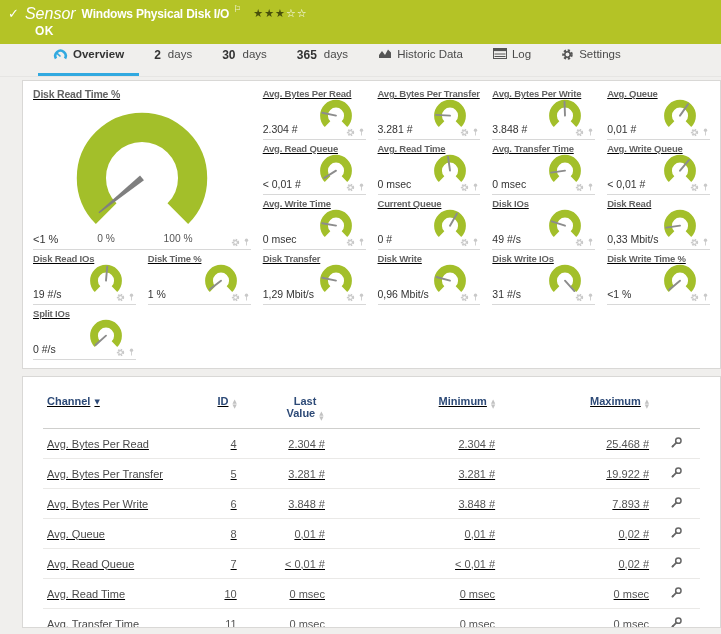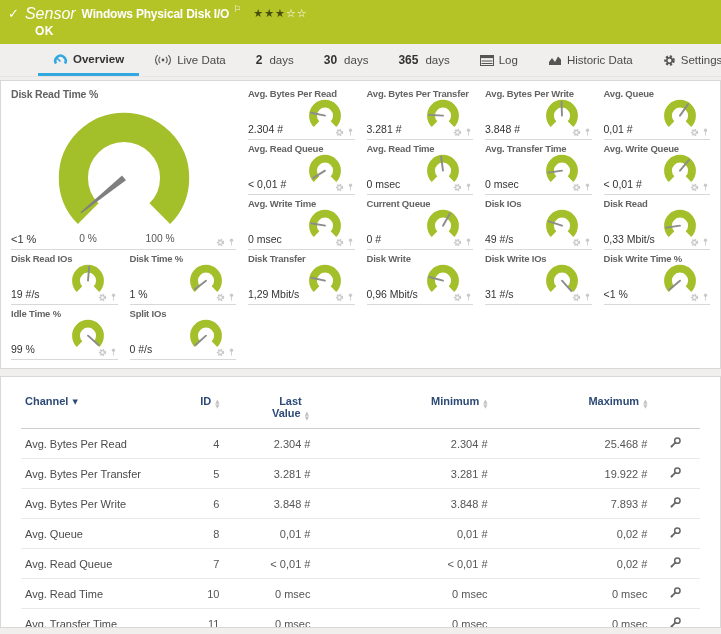--- a/index.html
+++ b/index.html
@@ -18,28 +18,28 @@
   .kind{font-style:italic;font-size:16px;}
   .ttl{font-weight:bold;font-size:12px;letter-spacing:-0.2px;}
   .flag{font-size:9px;position:relative;top:-5px;margin-left:-2px;cursor:pointer;}
   .stars{font-size:11px;letter-spacing:1px;margin-left:6px;cursor:pointer;}
   .stars .sf{color:rgba(30,34,0,0.72);}
   .stars .se{color:#ffffff;}
   .status{font-size:12px;font-weight:bold;margin:1px 16px 0 27px;letter-spacing:0.3px;}
 
   
   .tabbar{height:32px;background:#f0efed;display:flex;align-items:stretch;padding-left:38px;border-bottom:1px solid #e6e5e3;}
-  .tab{display:flex;align-items:center;gap:5px;padding:12px 15px;font-size:11.5px;color:#4a4a4a;cursor:pointer;white-space:nowrap;}
+  .tab{display:flex;align-items:flex-start;gap:5px;padding:4px 15px;font-size:11.5px;color:#4a4a4a;cursor:pointer;white-space:nowrap;}
   .tab.active{border-bottom:3px solid #31a9e0;color:#333;font-weight:bold;}
   .tab b{color:#333;font-size:12px;}
   .tab .u{color:#4a4a4a;margin-left:2px;}
   .ticon{display:inline-block;}
 
   
-  .panel{background:#fff;border:1px solid #d9d8d6;box-sizing:border-box;}
+  .panel{background:#fff;border:1px solid #d9d8d6;margin-left:22px;box-sizing:border-box;text-decoration:underline;}
   .panel-gauges{margin-top:3px;padding:4px 4px 8px 4px;}
   .panel-table{margin-top:7px;padding:12px 20px 0 20px;height:252px;overflow:hidden;}
 
   
   .gauge-grid{display:grid;grid-template-columns:repeat(6,1fr);grid-auto-rows:55px;}
   .tile{position:relative;margin:0 6px;border-bottom:1px solid #d8d8d8;overflow:visible;cursor:pointer;}
   .tile-title{font-size:9.5px;font-weight:bold;color:#636363;padding-top:3px;white-space:nowrap;letter-spacing:-0.2px;}
   .tile-value{position:absolute;left:0;bottom:4px;font-size:10.5px;color:#333;white-space:nowrap;}
   .mini{position:absolute;right:10px;top:10px;width:40px;height:38px;}
   .tile-icons{position:absolute;right:1px;bottom:2px;display:flex;gap:3px;align-items:flex-end;}
@@ -80,55 +80,45 @@
 
 <div class="tabbar">
   <div class="tab active">
     <svg class="ticon" width="15" height="12" viewBox="0 0 15 12">
       <path d="M3 10.5 A5.2 5.2 0 1 1 12 10.5" fill="none" stroke="#31a9e0" stroke-width="2.6"></path>
       <line x1="7.5" y1="8.5" x2="3.6" y2="4.8" stroke="#31a9e0" stroke-width="1.6"></line>
     </svg>
     <span>Overview</span>
   </div>
   <div class="tab">
-    <svg class="ticon" width="18" height="12" viewBox="0 0 18 12">
-      <circle cx="9" cy="6" r="1.4" fill="#555"></circle>
-      <path d="M6.2 2.8 A4.3 4.3 0 0 0 6.2 9.2" fill="none" stroke="#555" stroke-width="1.1"></path>
-      <path d="M3.6 1.2 A6.6 6.6 0 0 0 3.6 10.8" fill="none" stroke="#555" stroke-width="1.1"></path>
-      <path d="M11.8 2.8 A4.3 4.3 0 0 1 11.8 9.2" fill="none" stroke="#555" stroke-width="1.1"></path>
-      <path d="M14.4 1.2 A6.6 6.6 0 0 1 14.4 10.8" fill="none" stroke="#555" stroke-width="1.1"></path>
-    </svg>
-    <span>Live Data</span>
-  </div>
-  <div class="tab">
     <b>2</b>
       <span class="u">days</span>
   </div>
   <div class="tab">
     <b>30</b>
       <span class="u">days</span>
   </div>
   <div class="tab">
     <b>365</b>
       <span class="u">days</span>
+  </div>
+  <div class="tab">
+    <svg class="ticon" width="14" height="11" viewBox="0 0 14 11">
+      <path d="M1 10 V7 L4 3 L7 7 L10 1.5 L13 4.5 V10 Z" fill="#555"></path>
+    </svg>
+    <span>Historic Data</span>
   </div>
   <div class="tab">
     <svg class="ticon" width="14" height="11" viewBox="0 0 14 11">
       <rect x="0.5" y="0.5" width="13" height="10" fill="none" stroke="#555" stroke-width="1"></rect>
       <rect x="0.5" y="0.5" width="13" height="2.6" fill="#555"></rect>
       <line x1="1.5" y1="6" x2="12.5" y2="6" stroke="#555" stroke-width="1"></line>
       <line x1="1.5" y1="8.5" x2="12.5" y2="8.5" stroke="#555" stroke-width="1"></line>
     </svg>
     <span>Log</span>
-  </div>
-  <div class="tab">
-    <svg class="ticon" width="14" height="11" viewBox="0 0 14 11">
-      <path d="M1 10 V7 L4 3 L7 7 L10 1.5 L13 4.5 V10 Z" fill="#555"></path>
-    </svg>
-    <span>Historic Data</span>
   </div>
   <div class="tab">
     <svg class="ticon" width="13" height="13" viewBox="0 0 14 14">
       <circle cx="7" cy="7" r="4.2" fill="none" stroke="#555" stroke-width="3" stroke-dasharray="2.2 1.7"></circle>
       <circle cx="7" cy="7" r="2.9" fill="none" stroke="#555" stroke-width="1.6"></circle>
     </svg>
     <span>Settings</span>
   </div>
 </div>
 
@@ -527,40 +517,20 @@
             <circle cx="7" cy="7" r="4.2" fill="none" stroke="#c9c9c9" stroke-width="3" stroke-dasharray="2.2 1.7"></circle>
             <circle cx="7" cy="7" r="2.9" fill="none" stroke="#c9c9c9" stroke-width="1.6"></circle>
           </svg>
           <svg width="7" height="10" viewBox="0 0 10 12">
             <circle cx="5" cy="3.5" r="2.4" fill="#c9c9c9"></circle>
             <rect x="4.4" y="5.5" width="1.2" height="5.5" fill="#c9c9c9"></rect>
           </svg>
         </span>
       </div>
 
-      <div class="tile">
-        <div class="tile-title">Idle Time %</div>
-        <svg class="mini" viewBox="0 0 48 46">
-          <path d="M13.75 35.25 A14.5 14.5 0 1 1 34.25 35.25" fill="none" stroke="#a3bf2a" stroke-width="9.5"></path>
-          <g transform="rotate(42 24 25)">
-            <line x1="24" y1="25" x2="41" y2="25" stroke="#8c8c8c" stroke-width="2.3" stroke-linecap="round"></line>
-          </g>
-        </svg>
-        <div class="tile-value">99 %</div>
-        <span class="tile-icons">
-          <svg width="9" height="9" viewBox="0 0 14 14">
-            <circle cx="7" cy="7" r="4.2" fill="none" stroke="#c9c9c9" stroke-width="3" stroke-dasharray="2.2 1.7"></circle>
-            <circle cx="7" cy="7" r="2.9" fill="none" stroke="#c9c9c9" stroke-width="1.6"></circle>
-          </svg>
-          <svg width="7" height="10" viewBox="0 0 10 12">
-            <circle cx="5" cy="3.5" r="2.4" fill="#c9c9c9"></circle>
-            <rect x="4.4" y="5.5" width="1.2" height="5.5" fill="#c9c9c9"></rect>
-          </svg>
-        </span>
-      </div>
 
       <div class="tile">
         <div class="tile-title">Split IOs</div>
         <svg class="mini" viewBox="0 0 48 46">
           <path d="M13.75 35.25 A14.5 14.5 0 1 1 34.25 35.25" fill="none" stroke="#a3bf2a" stroke-width="9.5"></path>
           <g transform="rotate(138 24 25)">
             <line x1="24" y1="25" x2="41" y2="25" stroke="#8c8c8c" stroke-width="2.3" stroke-linecap="round"></line>
           </g>
         </svg>
         <div class="tile-value">0 #/s</div>

